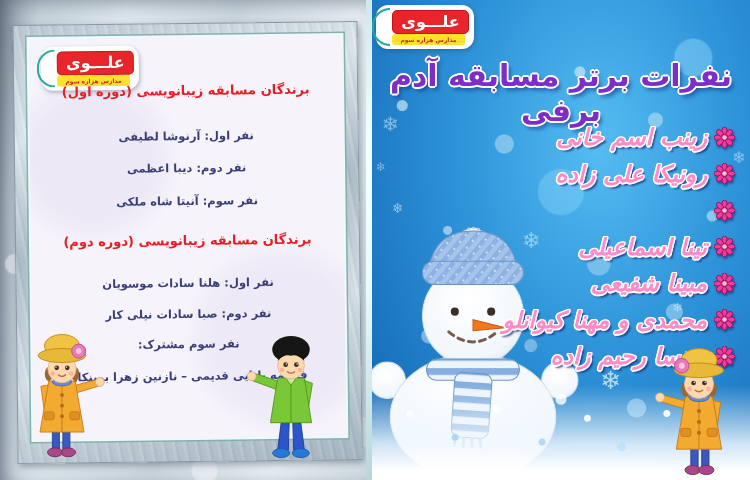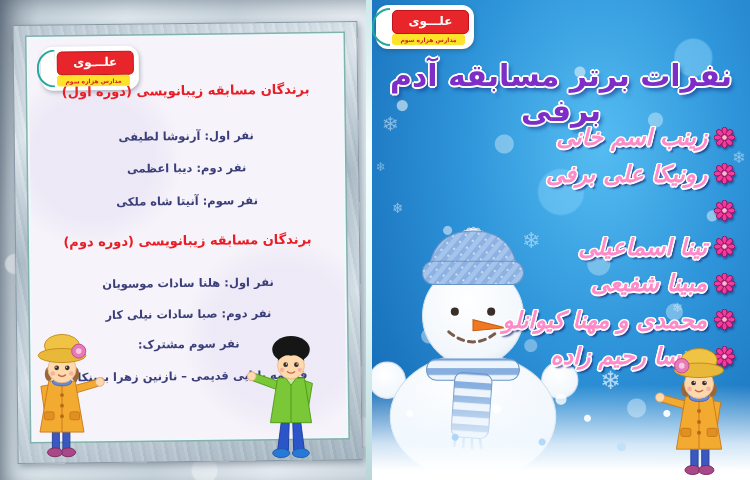--- a/index.html
+++ b/index.html
@@ -48,21 +48,21 @@
   .logo{position:absolute;width:98px;height:44px;}
   .logo-blob{position:absolute;inset:0;background:#fff;border-radius:12px;box-shadow:1px 2px 4px rgba(40,60,80,.35);}
   .logo-arc{
     position:absolute;left:-4px;top:3px;width:16px;height:34px;
     border:2.5px solid #24a8a0;border-right:none;
     border-radius:18px 0 0 18px;background:transparent;
   }
   .logo-red{
     position:absolute;left:16px;top:5px;right:5px;height:22px;
     background:#e8252a;border:1px solid #c01418;border-radius:5px;
-    color:#fff;font-weight:700;font-size:12px;line-height:21px;text-align:center;
+    color:#fff;font-weight:700;font-size:16px;line-height:21px;text-align:center;
     direction:rtl;
   }
   .logo-yellow{
     position:absolute;left:16px;bottom:4px;right:9px;height:11px;
     background:#ffe32b;border-radius:3px;
     color:#d42020;font-weight:700;font-size:6px;line-height:11px;text-align:center;
     direction:rtl;overflow:hidden;
   }
   .paper .logo{left:12px;top:8px;}
   
@@ -329,21 +329,21 @@
       <li class="name-row">
         <svg class="flower">
             <use href="#flower-sym"></use>
           </svg>
         <span class="name-text">زینب اسم خانی</span>
       </li>
       <li class="name-row">
         <svg class="flower">
             <use href="#flower-sym"></use>
           </svg>
-        <span class="name-text">رونیکا علی برفی</span>
+        <span class="name-text">رونیکا علی زاده</span>
       </li>
       <li class="name-row">
         <svg class="flower">
             <use href="#flower-sym"></use>
           </svg>
       </li>
       <li class="name-row">
         <svg class="flower">
             <use href="#flower-sym"></use>
           </svg>

